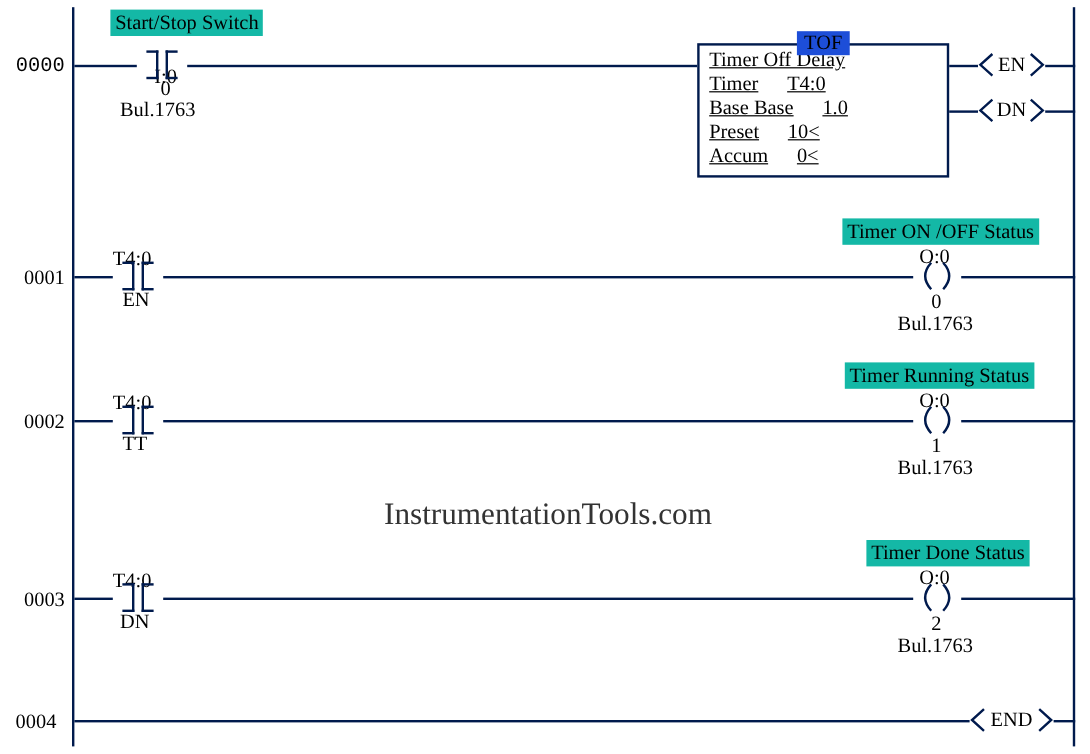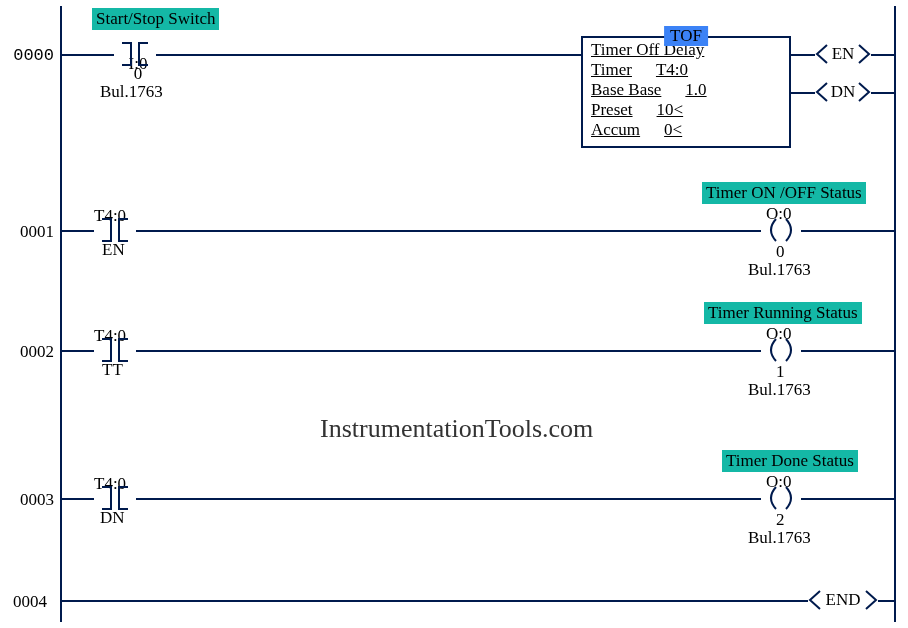--- a/index.html
+++ b/index.html
@@ -98,21 +98,21 @@
     border: 2px solid #001a4d;
     background: #fff;
     padding: 2px 8px 6px 8px;
     font-size: 17px;
   }
   .block-title {
     position: absolute;
     top: -12px;
     left: 50%;
     transform: translateX(-50%);
-    background: #3b82f6;
+    background: #1d4ed8;
     padding: 0 6px;
   }
   .block-row { display: flex; justify-content: flex-start; gap: 24px; text-decoration: underline; }
   .block-row .k { text-align: left; }
   .block-row .v { text-align: right; }
 
   .watermark {
     position: absolute;
     font-size: 26px;
     color: #333;

